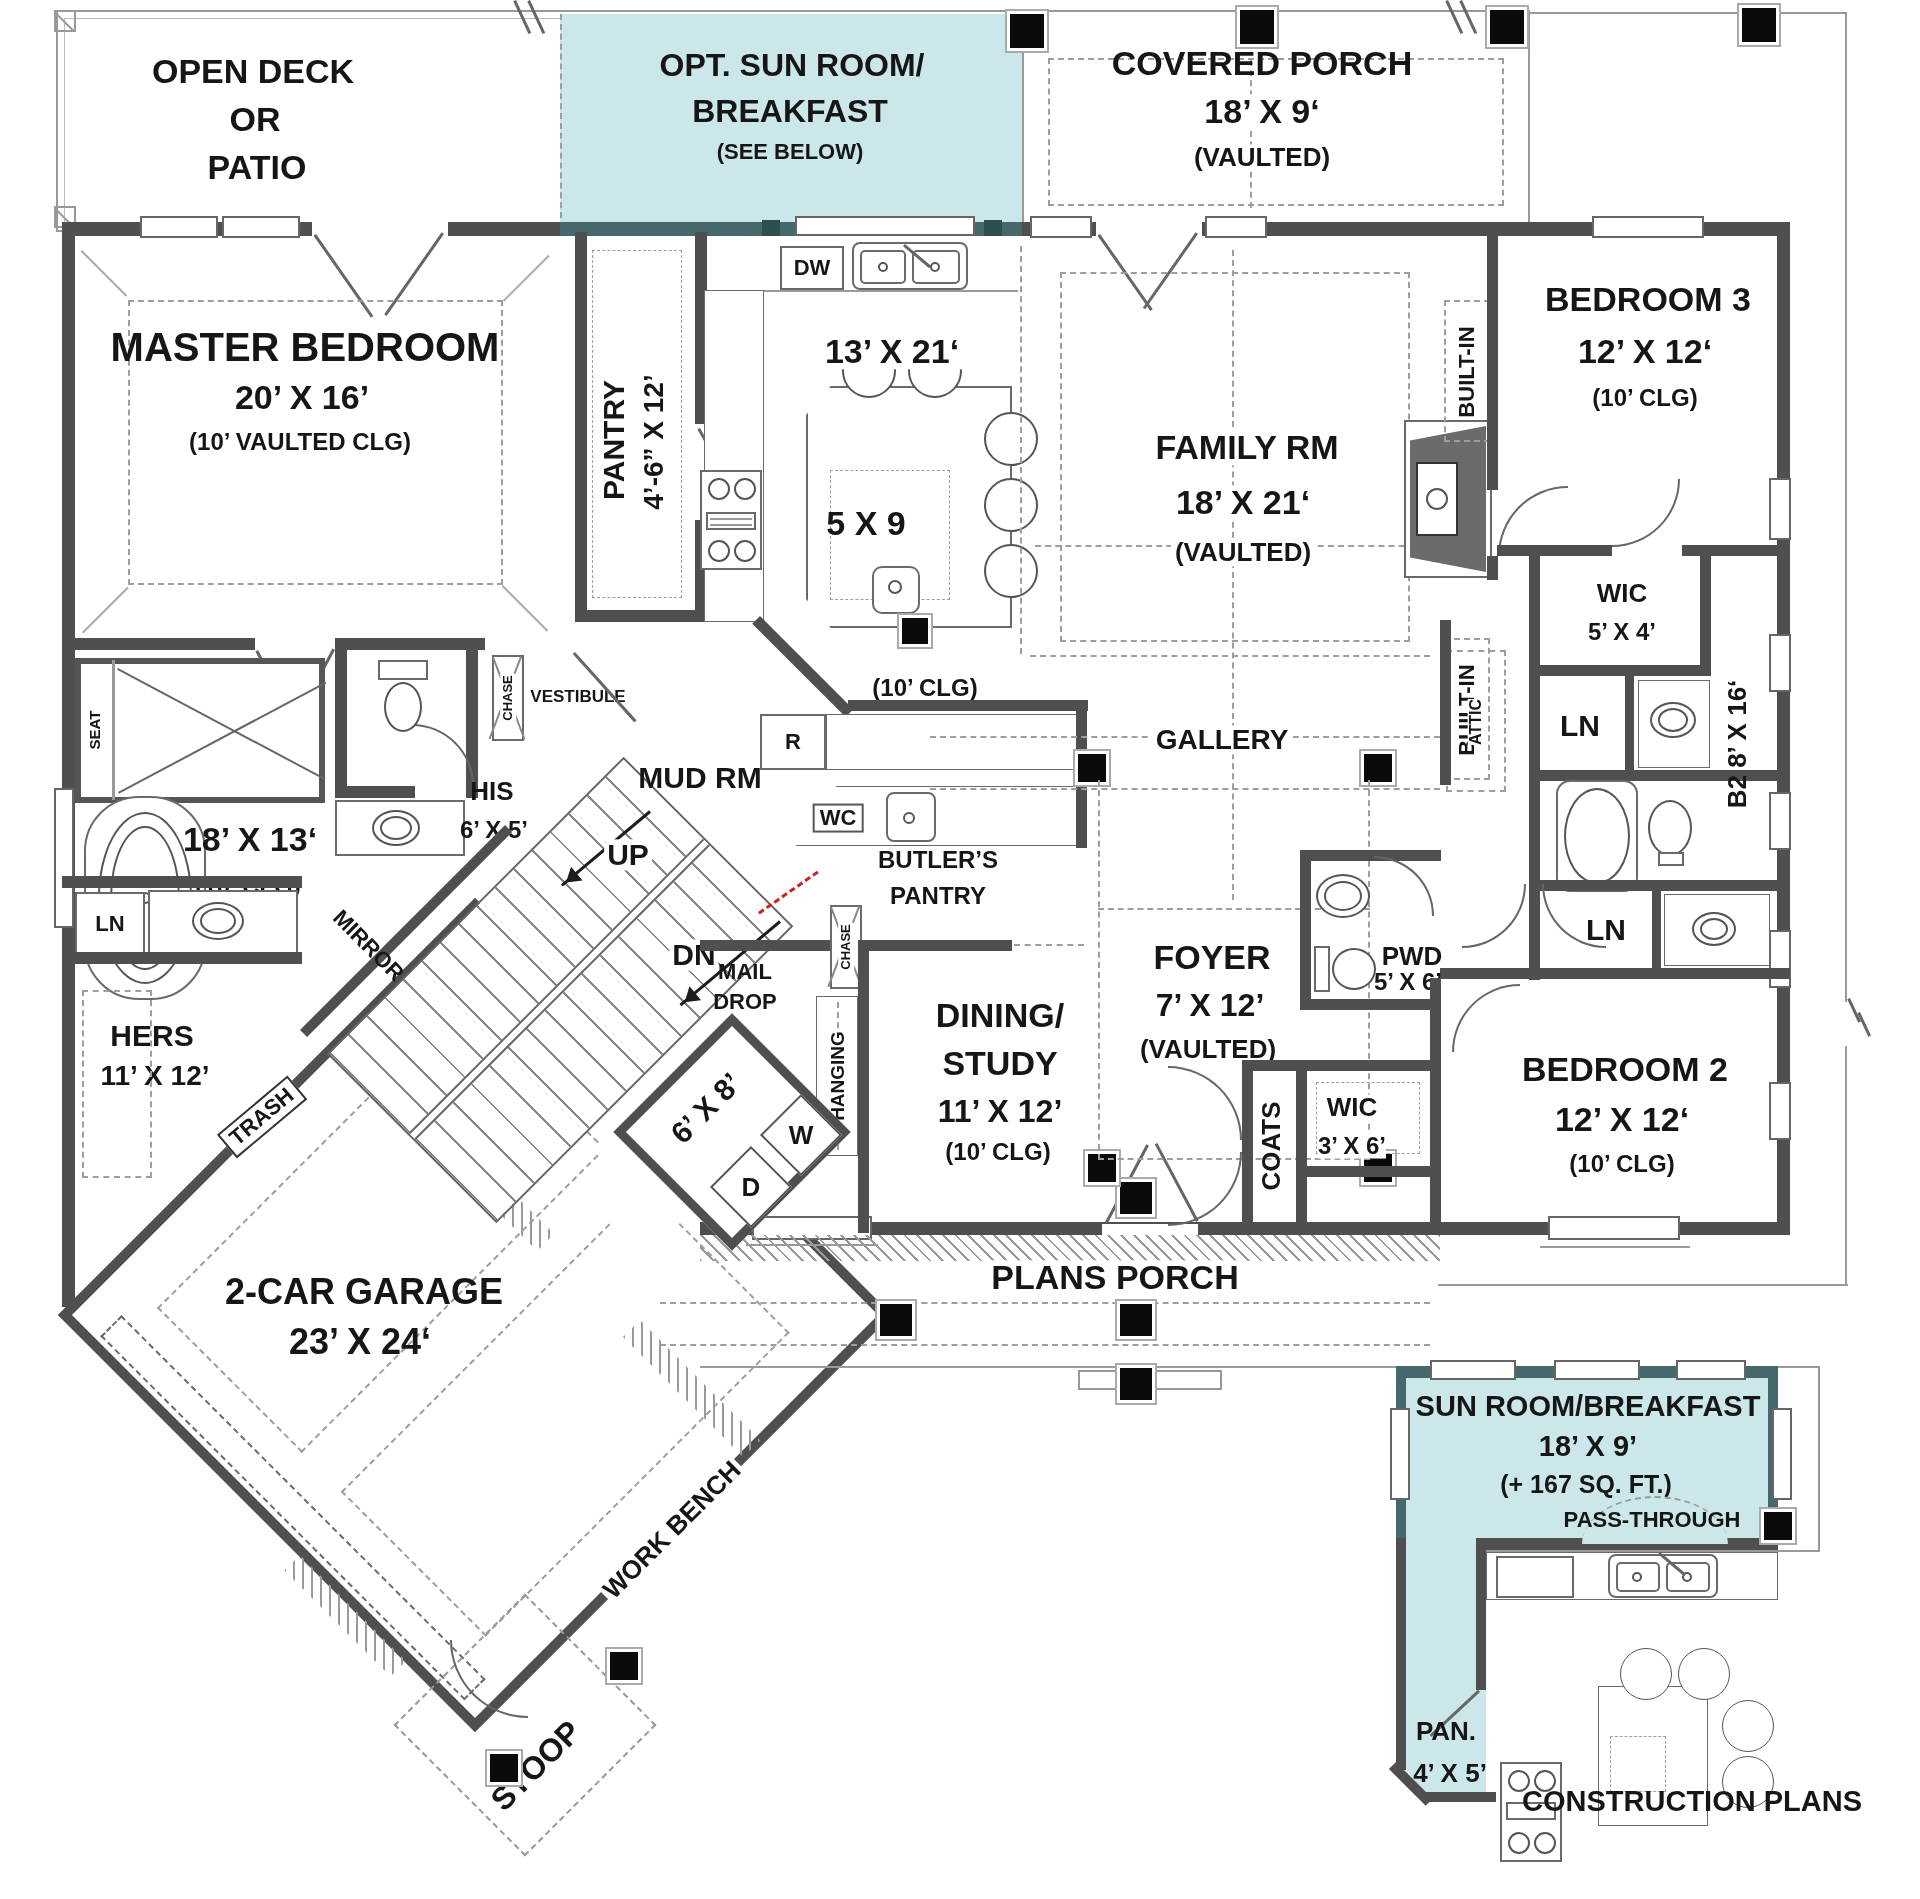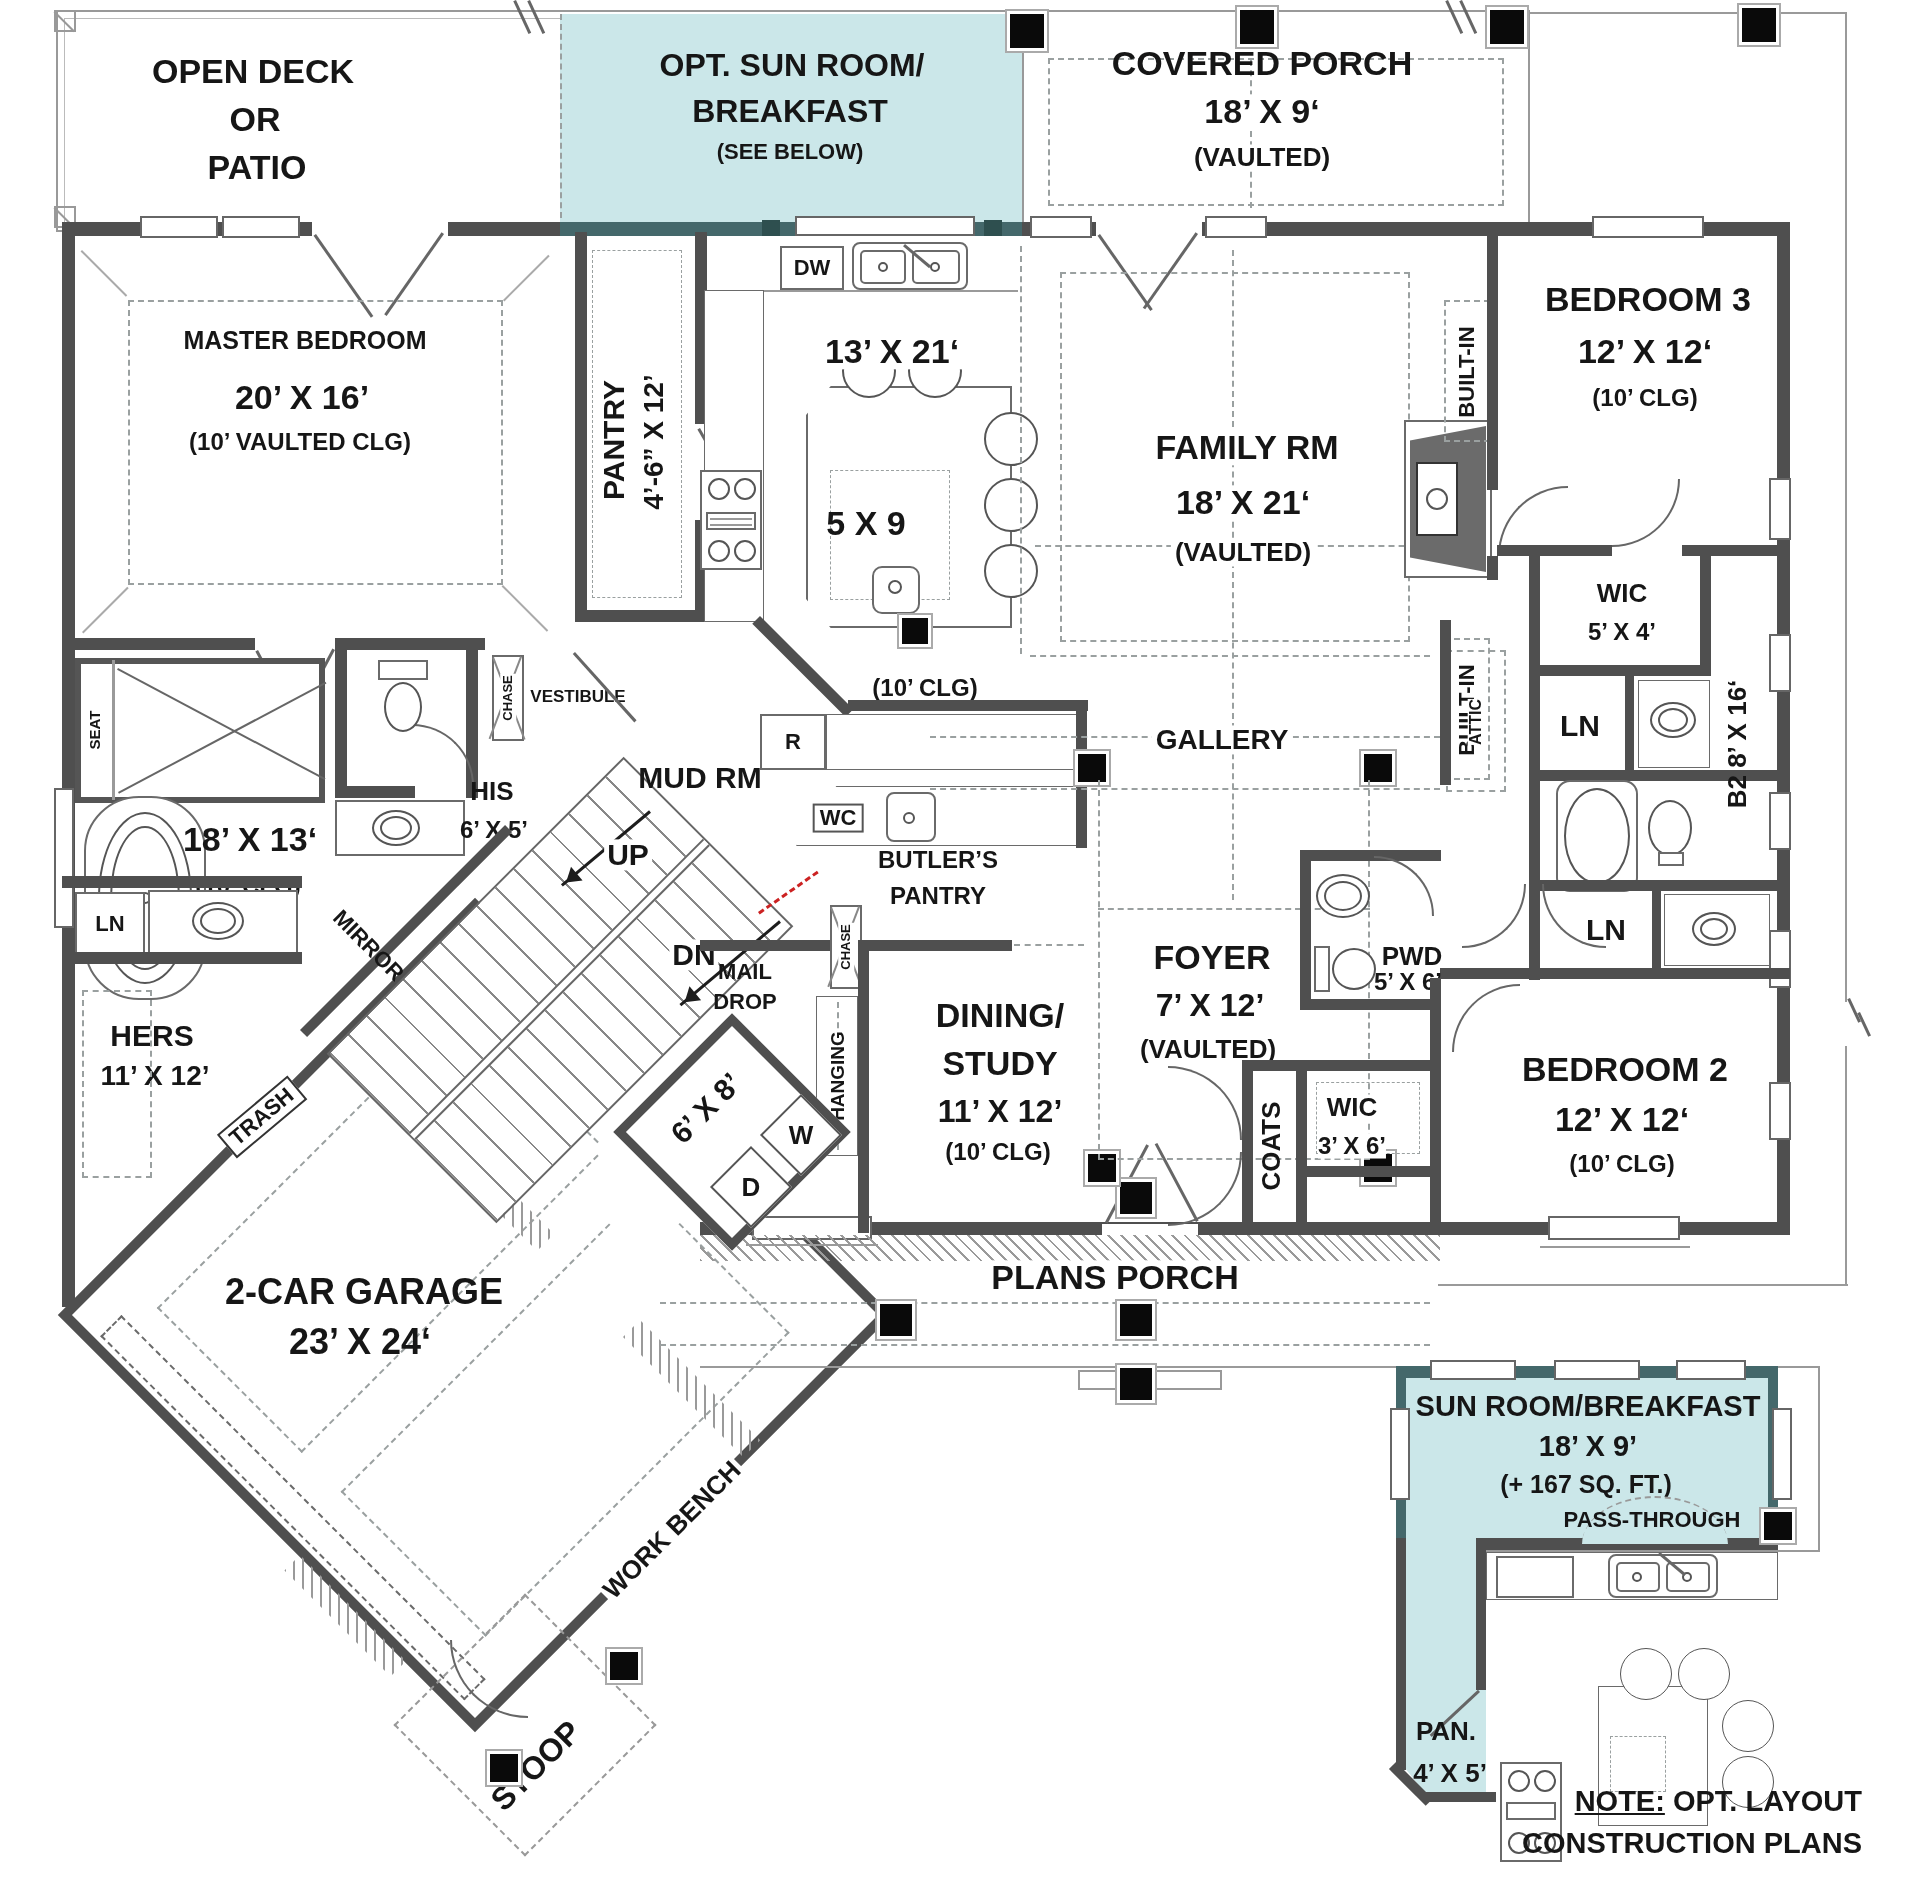--- a/index.html
+++ b/index.html
@@ -159,21 +159,21 @@
   <div class="w" style="left:62px;top:876px;width:240px;height:12px;"></div>
   <div class="tb" style="left:75px;top:892px;width:70px;height:62px;"></div>
   <div class="lb" style="left:110px;top:924px;font-size:22px;">LN</div>
   <div class="tb" style="left:148px;top:890px;width:150px;height:64px;"></div>
   <div class="c" style="left:192px;top:902px;width:52px;height:38px;"></div>
   <div class="c" style="left:200px;top:908px;width:36px;height:26px;"></div>
   <div class="w" style="left:62px;top:952px;width:240px;height:12px;"></div>
   <div class="lb" style="left:152px;top:1036px;font-size:30px;">HERS</div>
   <div class="lb" style="left:155px;top:1076px;font-size:28px;">11’ X 12’</div>
   <div class="dsh" style="left:82px;top:990px;width:70px;height:188px;"></div>
-  <div class="lb" style="left:305px;top:340px;font-size:25px;">MASTER BEDROOM</div>
+  <div class="lb" style="left:305px;top:348px;font-size:40px;">MASTER BEDROOM</div>
   <div class="lb" style="left:302px;top:398px;font-size:34px;">20’ X 16’</div>
   <div class="lb" style="left:300px;top:442px;font-size:24px;">(10’ VAULTED CLG)</div>
 
   <div class="w" style="left:300px;top:1030px;width:290px;height:10px;transform:rotate(-45deg);transform-origin:0 0;"></div>
   <div class="lb d45" style="left:368px;top:946px;font-size:22px;">MIRROR</div>
   <div class="st">
       <div class="rail"></div>
     </div>
   <div class="ar" style="left:650px;top:810px;width:115px;transform:rotate(140deg);"></div>
   <div class="lb" style="left:628px;top:855px;font-size:30px;background:#fff;padding:0 3px;">UP</div>
@@ -419,17 +419,16 @@
   <div class="c" style="left:1508px;top:1832px;width:22px;height:22px;"></div>
   <div class="c" style="left:1534px;top:1832px;width:22px;height:22px;"></div>
   <div class="tb" style="left:1506px;top:1802px;width:50px;height:18px;"></div>
   <div class="tb" style="left:1598px;top:1686px;width:110px;height:140px;border-width:1px;"></div>
   <div class="dsh" style="left:1610px;top:1736px;width:56px;height:56px;border-width:1px;"></div>
   <div class="c" style="left:1620px;top:1648px;width:52px;height:52px;border-width:1px;"></div>
   <div class="c" style="left:1678px;top:1648px;width:52px;height:52px;border-width:1px;"></div>
   <div class="c" style="left:1722px;top:1700px;width:52px;height:52px;border-width:1px;"></div>
   <div class="c" style="left:1722px;top:1756px;width:52px;height:52px;border-width:1px;"></div>
   <div class="note" style="left:1500px;top:1780px;width:362px;font-size:29px;">
-    <div><span class="u">NOTE:</span><span> OPT. LAYOUT</span></div>
     <div>CONSTRUCTION PLANS</div>
   </div>
 
 </div>
 
 </body></html>

